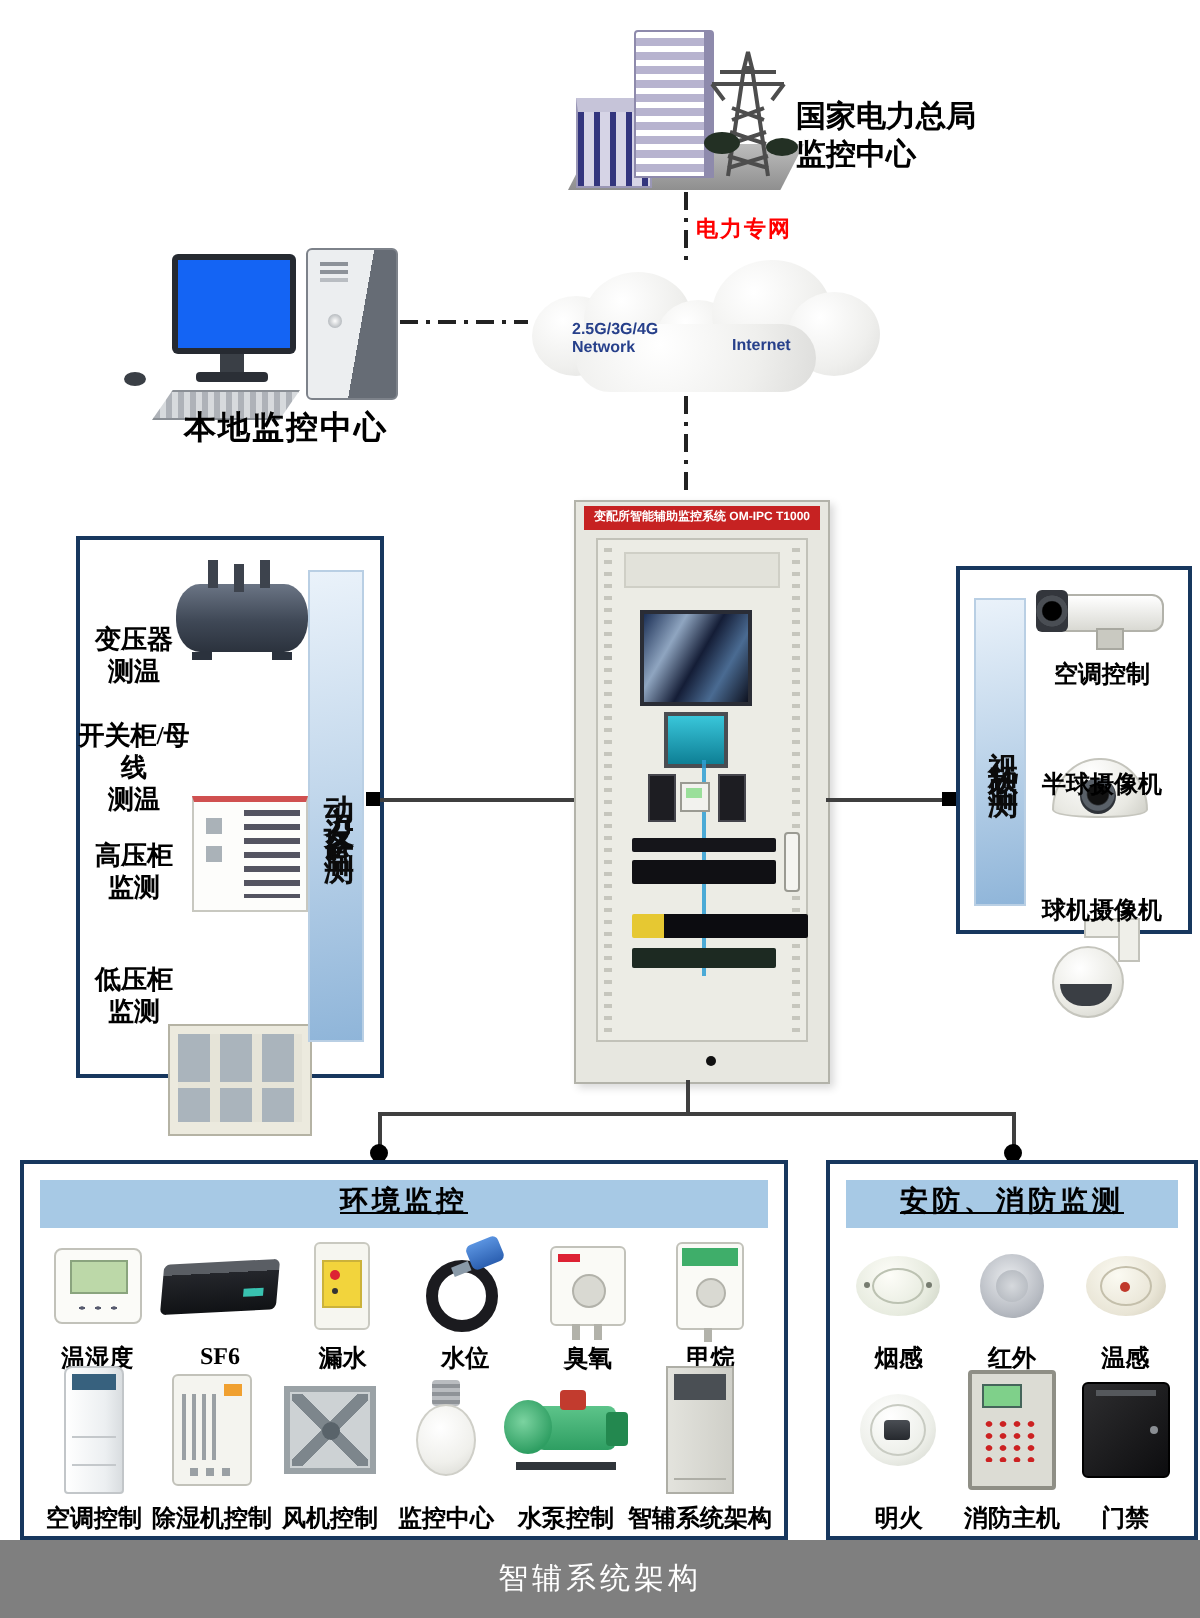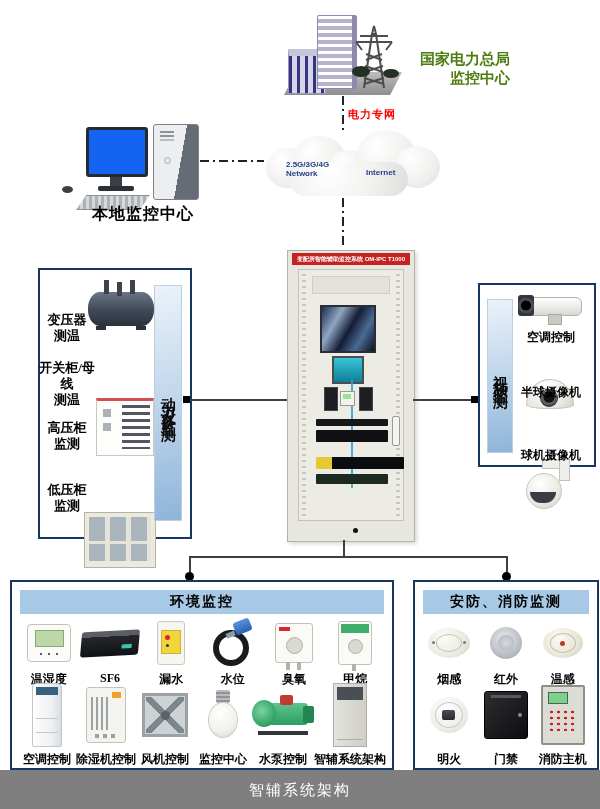--- a/index.html
+++ b/index.html
@@ -1,22 +1,22 @@
 <!DOCTYPE html>
 <html><head>
 <meta charset="utf-8">
 <style>
   html,body{margin:0;padding:0;background:#fff;}
   .stage{position:relative;width:600px;height:809px;background:#fff;overflow:hidden;
          font-family:"Liberation Serif",serif;}
   .abs{position:absolute;}
 
   
-  .hq-label{position:absolute;left:398px;top:50px;width:112px;text-align:right;
-            font:bold 15px "Liberation Serif",serif;color:#4d7c0f;line-height:19px;}
+  .hq-label{position:absolute;left:398px;top:50px;width:112px;text-align:left;
+            font:bold 15px "Liberation Serif",serif;color:#000000;line-height:19px;}
   .local-label{position:absolute;left:78px;top:204px;width:130px;text-align:center;
             font:bold 16px "Liberation Serif",serif;letter-spacing:1px;color:#000;}
   .powernet{position:absolute;left:348px;top:107px;font:bold 11px "Liberation Serif",serif;
             color:#f00;letter-spacing:1px;}
   .cloud-txt{position:absolute;font:bold 8px "Liberation Sans",sans-serif;color:#27408b;z-index:3;}
 
   
   .hdashdot{position:absolute;height:2px;background:repeating-linear-gradient(to right,
       #222 0 9px, transparent 9px 13px, #222 13px 15px, transparent 15px 19px);}
   .vdashdot{position:absolute;width:2px;background:repeating-linear-gradient(to bottom,
@@ -94,21 +94,21 @@
         border:1px solid #b9cfe4;display:flex;align-items:center;justify-content:center;}
   .vbar span{writing-mode:vertical-rl;text-orientation:upright;
         font:bold 15px "Liberation Serif",serif;letter-spacing:6px;color:#0b0b0b;}
   .plabel{position:absolute;text-align:center;font:bold 13px "Liberation Serif",serif;
         color:#000;line-height:16px;}
   .vlabel{position:absolute;text-align:center;font:bold 12px "Liberation Serif",serif;color:#000;}
 
   
   .bheader{position:absolute;left:8px;right:8px;top:8px;height:24px;background:#a7c9e5;
         font:bold 14px "Liberation Serif",serif;letter-spacing:2px;color:#000;
-        text-align:center;line-height:24px;}
+        text-align:center;line-height:24px;text-decoration:underline;}
   .grow{position:absolute;left:6px;right:6px;display:flex;}
   .cell{flex:1;display:flex;flex-direction:column;align-items:center;}
   .icw{height:50px;display:flex;align-items:center;justify-content:center;}
   .icw2{height:66px;display:flex;align-items:center;justify-content:center;}
   .clabel{font:bold 12px "Liberation Serif",serif;color:#000;margin-top:3px;white-space:nowrap;text-align:right;}
 
   .footer{position:absolute;left:0;top:770px;width:600px;height:39px;background:#7f7f7f;
         color:#fff;font:15px "Liberation Sans",sans-serif;text-align:center;line-height:39px;
         letter-spacing:2px;}
 
@@ -527,28 +527,28 @@
     </div>
     <div class="grow" style="top:100px">
       <div class="cell">
         <div class="icw2">
             <div class="ic ic-flame"></div>
           </div>
         <div class="clabel">明火</div>
       </div>
       <div class="cell">
         <div class="icw2">
+            <div class="ic ic-firehost"></div>
+          </div>
+        <div class="clabel">消防主机</div>
+      </div>
+      <div class="cell">
+        <div class="icw2">
             <div class="ic ic-door"></div>
           </div>
         <div class="clabel">门禁</div>
       </div>
-      <div class="cell">
-        <div class="icw2">
-            <div class="ic ic-firehost"></div>
-          </div>
-        <div class="clabel">消防主机</div>
-      </div>
     </div>
   </div>
 
   <div class="footer">智辅系统架构</div>
 
 </div>
 
 </body></html>

